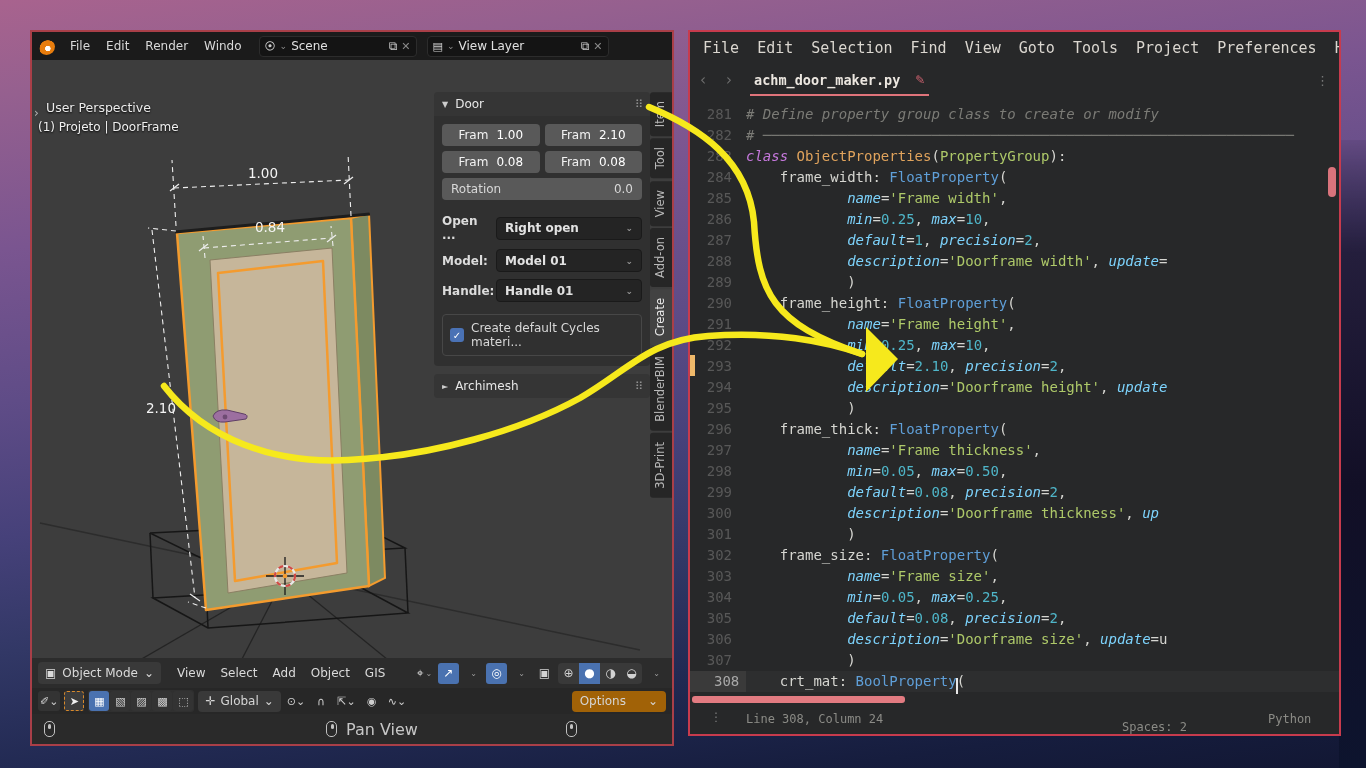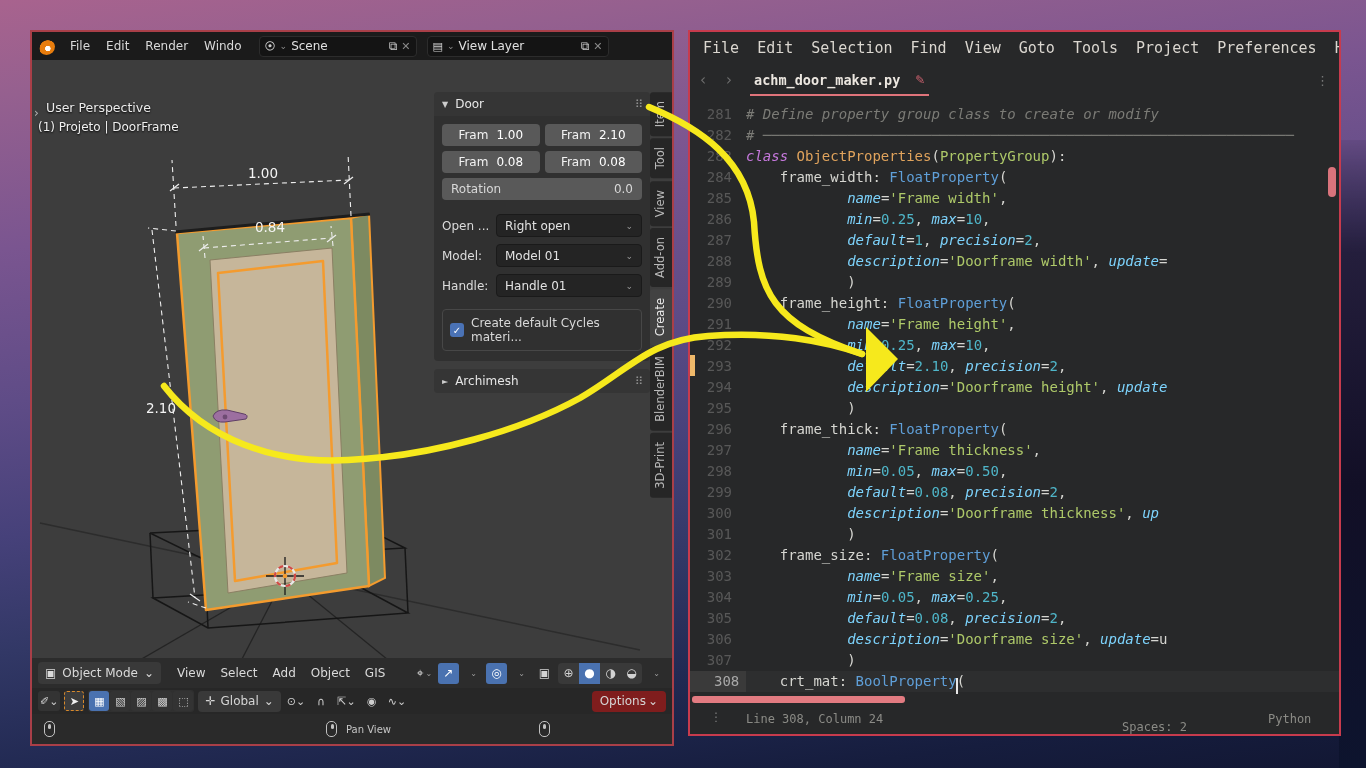--- a/index.html
+++ b/index.html
@@ -42,21 +42,21 @@
   .phead .grip{margin-left:auto;color:#909090;font-size:11px;letter-spacing:-1px;}
   .ptri{font-size:8px;color:#cdcdcd;}
   .pbody{background:rgba(48,48,48,.96);padding:8px 8px 10px;border-radius:0 0 4px 4px;}
   .fgrid{display:grid;grid-template-columns:1fr 1fr;gap:5px;}
   .pfield{height:22px;background:#595959;border-radius:4px;display:flex;align-items:center;
     justify-content:center;gap:8px;color:#f2f2f2;}
   .pfield .fv{color:#ffffff;}
   .protation{margin-top:5px;height:22px;background:#595959;border-radius:4px;display:flex;
     align-items:center;padding:0 9px;}
   .protation .fv{margin-left:auto;}
-  .droprows{margin-top:14px;display:flex;flex-direction:column;gap:7px;}
+  .droprows{margin-top:14px;display:flex;flex-direction:column;gap:7px;font-weight:bold;}
   .droprow{display:flex;align-items:center;gap:6px;}
   .droplabel{width:48px;flex:none;color:#dcdcdc;}
   .dropbox{flex:1;height:23px;background:#242424;border:1px solid #1a1a1a;border-radius:4px;
     display:flex;align-items:center;padding:0 8px;color:#e2e2e2;}
   .dropbox .dchev{margin-left:auto;color:#9a9a9a;font-size:9px;}
   .chkwrap{margin-top:12px;border:1px solid #474747;border-radius:4px;padding:6px 7px;
     display:flex;align-items:center;gap:7px;}
   .chk{width:14px;height:14px;border-radius:3px;background:#4a72b5;color:#fff;font-size:10px;
     display:flex;align-items:center;justify-content:center;flex:none;}
   .phead.arch{margin-top:8px;border-radius:4px;}
@@ -82,24 +82,24 @@
   .btools{position:absolute;left:0;top:656px;right:0;height:26px;background:#272727;
     display:flex;align-items:center;gap:4px;padding:0 6px;color:#d5d5d5;font-size:12px;}
   .tool{height:20px;min-width:20px;display:flex;align-items:center;justify-content:center;
     border-radius:3px;color:#cfcfcf;font-size:11px;padding:0 2px;background:#333333;}
   .tool.plain{background:none;}
   .tool.activetool{border:1.5px dashed #d8892b;background:#3c3c3c;color:#f0f0f0;}
   .tool.blue{background:#4a72b0;color:#fff;}
   .selgrp{display:flex;gap:1px;background:#303030;border-radius:3px;padding:1px;}
   .gwidget{height:21px;background:#393939;border-radius:4px;display:flex;align-items:center;
     gap:5px;padding:0 7px;}
-  .toptions{margin-left:auto;height:21px;background:#7f1d1d;border-radius:4px;display:flex;
-    align-items:center;gap:2px;padding:0 8px;justify-content:space-between;}
+  .toptions{margin-left:auto;height:21px;background:#a16207;border-radius:4px;display:flex;
+    align-items:center;gap:22px;padding:0 8px;justify-content:space-between;}
   .bstatus{position:absolute;left:0;top:682px;right:0;height:30px;background:#2a2a2a;
-    display:flex;align-items:center;color:#c6c6c6;font-size:10px;}
+    display:flex;align-items:center;color:#c6c6c6;font-size:16px;}
   .mouse{width:11px;height:16px;border:1.5px solid #c2c2c2;border-radius:5px;position:relative;flex:none;}
   .mouse::before{content:"";position:absolute;left:3px;top:2px;width:3px;height:5px;border-radius:2px;background:#c2c2c2;}
   .mouse.right::before{left:auto;right:3px;}
   .mouse.middle::before{left:3.5px;}
   .ms-left{margin-left:12px;} .ms-mid{margin-left:271px;} .hintlbl{margin-left:9px;} .ms-right{margin-left:148px;}
   
   .emenubar{position:absolute;left:0;top:0;right:0;height:32px;background:#272829;
     display:flex;align-items:center;padding:0 4px;overflow:hidden;white-space:nowrap;}
   .emenu{color:#dbd7d0;font-family:"DejaVu Sans Mono",monospace;font-size:15px;padding:0 9px;}
   .etabbar{position:absolute;left:0;top:32px;right:0;height:32px;background:#272829;

